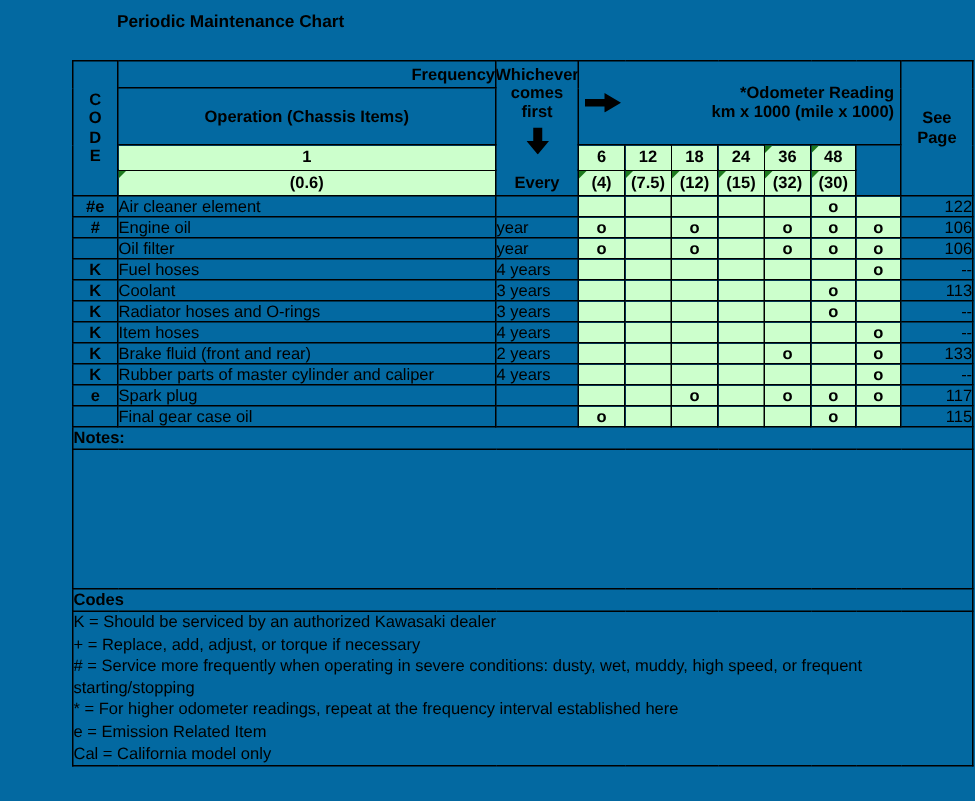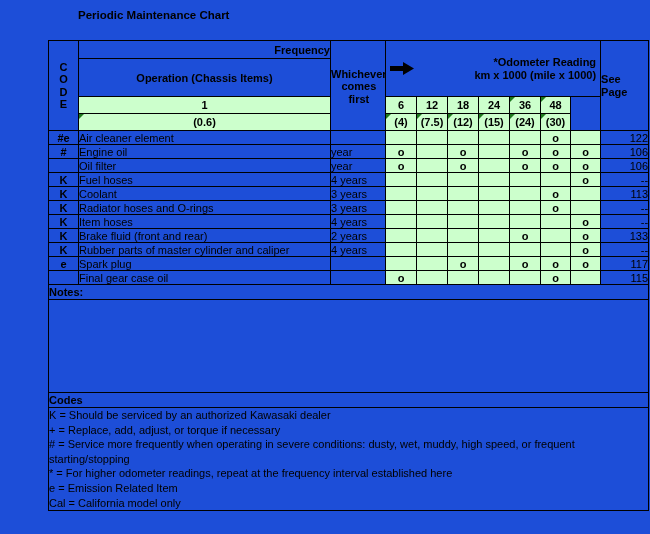--- a/index.html
+++ b/index.html
@@ -1,39 +1,39 @@
 <!DOCTYPE html>
 <html><head>
 <meta charset="utf-8">
 <style>
   html,body{margin:0;padding:0;background:#fff;}
-  .page{position:relative;width:650px;height:534px;background:#1d4ed8;
+  .page{position:relative;width:650px;height:534px;background:#0369a1;
         font-family:"Liberation Sans",sans-serif;color:#000;}
   .titleblock{position:absolute;left:78px;top:8px;}
   .title,.subtitle{font-size:11.5px;font-weight:bold;line-height:14px;}
   table.chart{position:absolute;left:48px;top:40px;width:600px;
               border-collapse:collapse;table-layout:fixed;}
   table.chart td{border:1px solid #000;font-size:11px;padding:0;
                  vertical-align:middle;overflow:hidden;}
   
   tr.hr1{height:18px;} tr.hr2{height:38px;} tr.hr3{height:17px;} tr.hr4{height:17px;}
   td.code-col{text-align:center;}
   .codewrap{font-weight:bold;line-height:12.5px;white-space:pre-line;}
   td.freq{font-weight:bold;text-align:right;padding-right:3px;}
   td.every-col{vertical-align:top;}
-  .every-wrap{display:flex;flex-direction:row;align-items:center;height:88px;}
+  .every-wrap{display:flex;flex-direction:column;align-items:center;height:88px;}
   .whichever{font-weight:bold;text-align:center;line-height:12.5px;
              white-space:pre-line;padding-top:2px;}
   .arrow-down{margin-top:4px;}
   .every-label{margin-top:auto;padding-bottom:2px;font-weight:bold;}
   td.odo-head{vertical-align:middle;}
   .odo-wrap{display:flex;align-items:center;justify-content:space-between;padding:0 4px;gap:16px;}
   .odo-text{font-weight:bold;text-align:right;line-height:13px;white-space:pre-line;}
   td.op-head{vertical-align:bottom;text-align:center;font-weight:bold;padding-bottom:2px;}
-  td.seepage{font-weight:bold;line-height:13px;white-space:pre-line;}
+  td.seepage{text-align:center;font-weight:bold;line-height:13px;white-space:pre-line;}
   
   td.num{background:var(--grn);font-weight:bold;text-align:center;position:relative;}
   td.mark{background:var(--grn);font-weight:bold;text-align:center;}
   td.tri::before{content:"";position:absolute;top:0;left:0;width:0;height:0;
                  border-top:5px solid var(--tri);border-right:5px solid transparent;}
   
   tr.datarow{height:14px;}
   td.code{font-weight:bold;text-align:center;}
   td.op{text-align:left;padding-left:3px;white-space:nowrap;margin-top:32px;}
   td.ev{text-align:left;margin-top:36px;}
@@ -110,21 +110,21 @@
           <td class="num">24</td>
           <td class="num tri">36</td>
           <td class="num tri">48</td>
         </tr>
       <tr class="hr4" id="mile-row">
           <td class="num tri">(0.6)</td>
           <td class="num tri">(4)</td>
           <td class="num tri">(7.5)</td>
           <td class="num tri">(12)</td>
           <td class="num tri">(15)</td>
-          <td class="num tri">(24)</td>
+          <td class="num tri">(32)</td>
           <td class="num tri">(30)</td>
         </tr>
     </tbody>
     <tbody id="data-rows">
         <tr class="datarow">
           <td class="code">#e</td>
           <td class="op">Air cleaner element</td>
           <td class="ev"></td>
           <td class="mark"></td>
           <td class="mark"></td>

